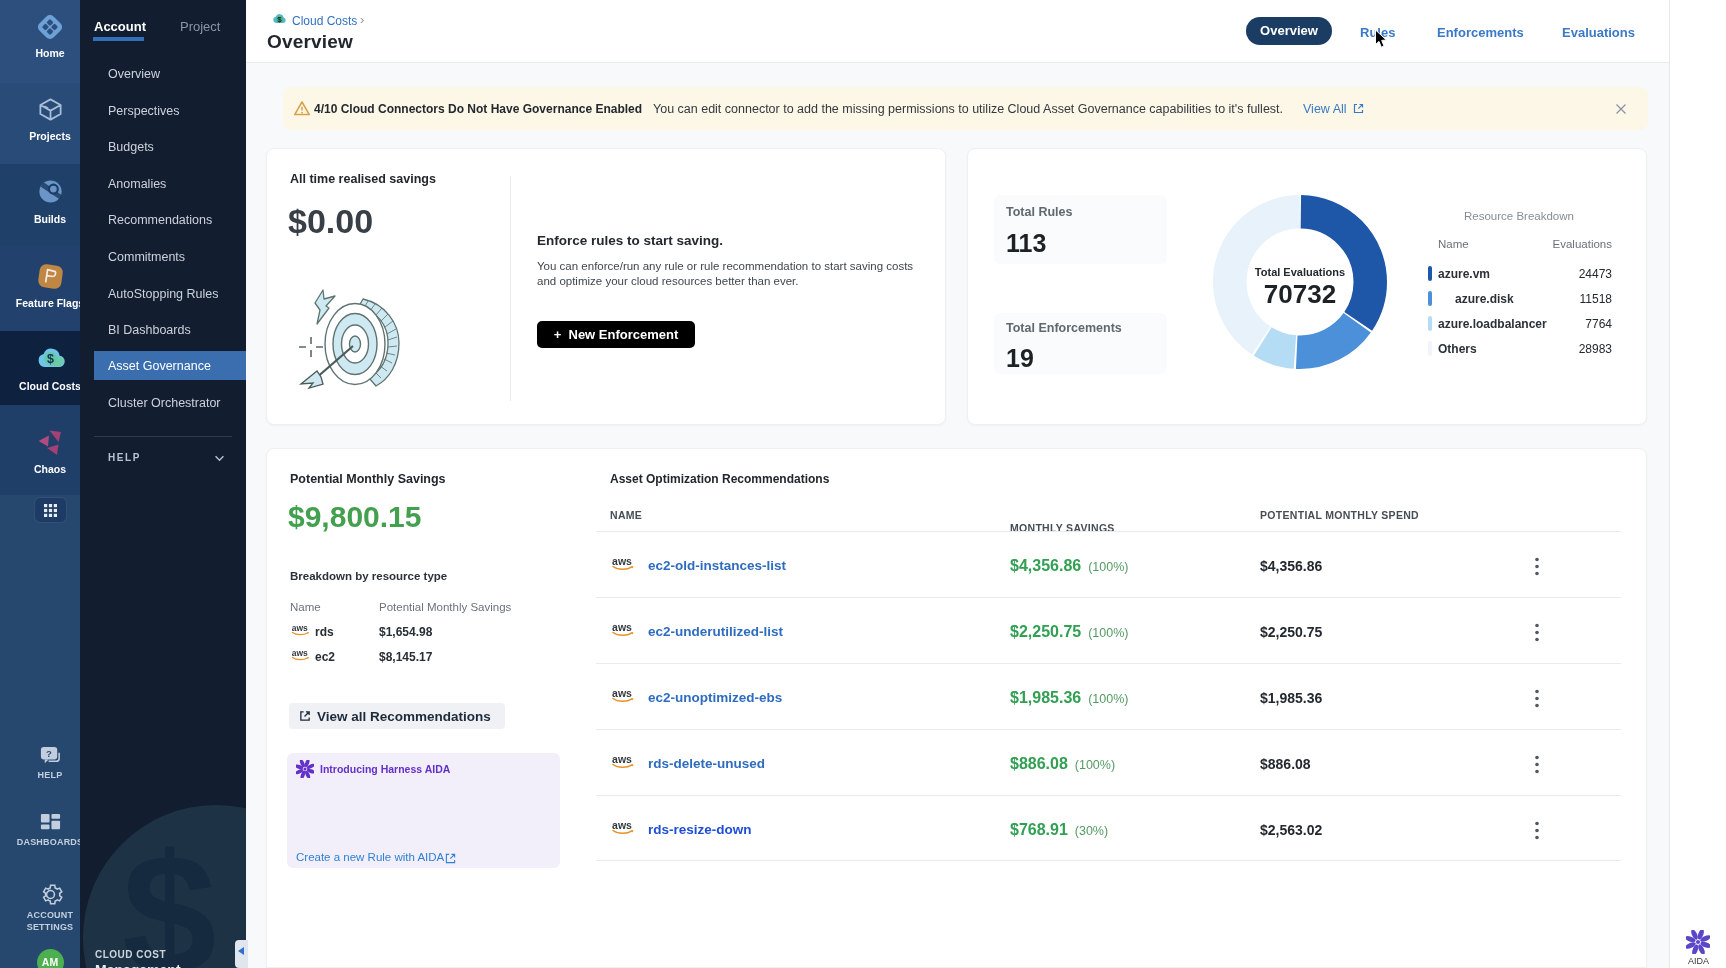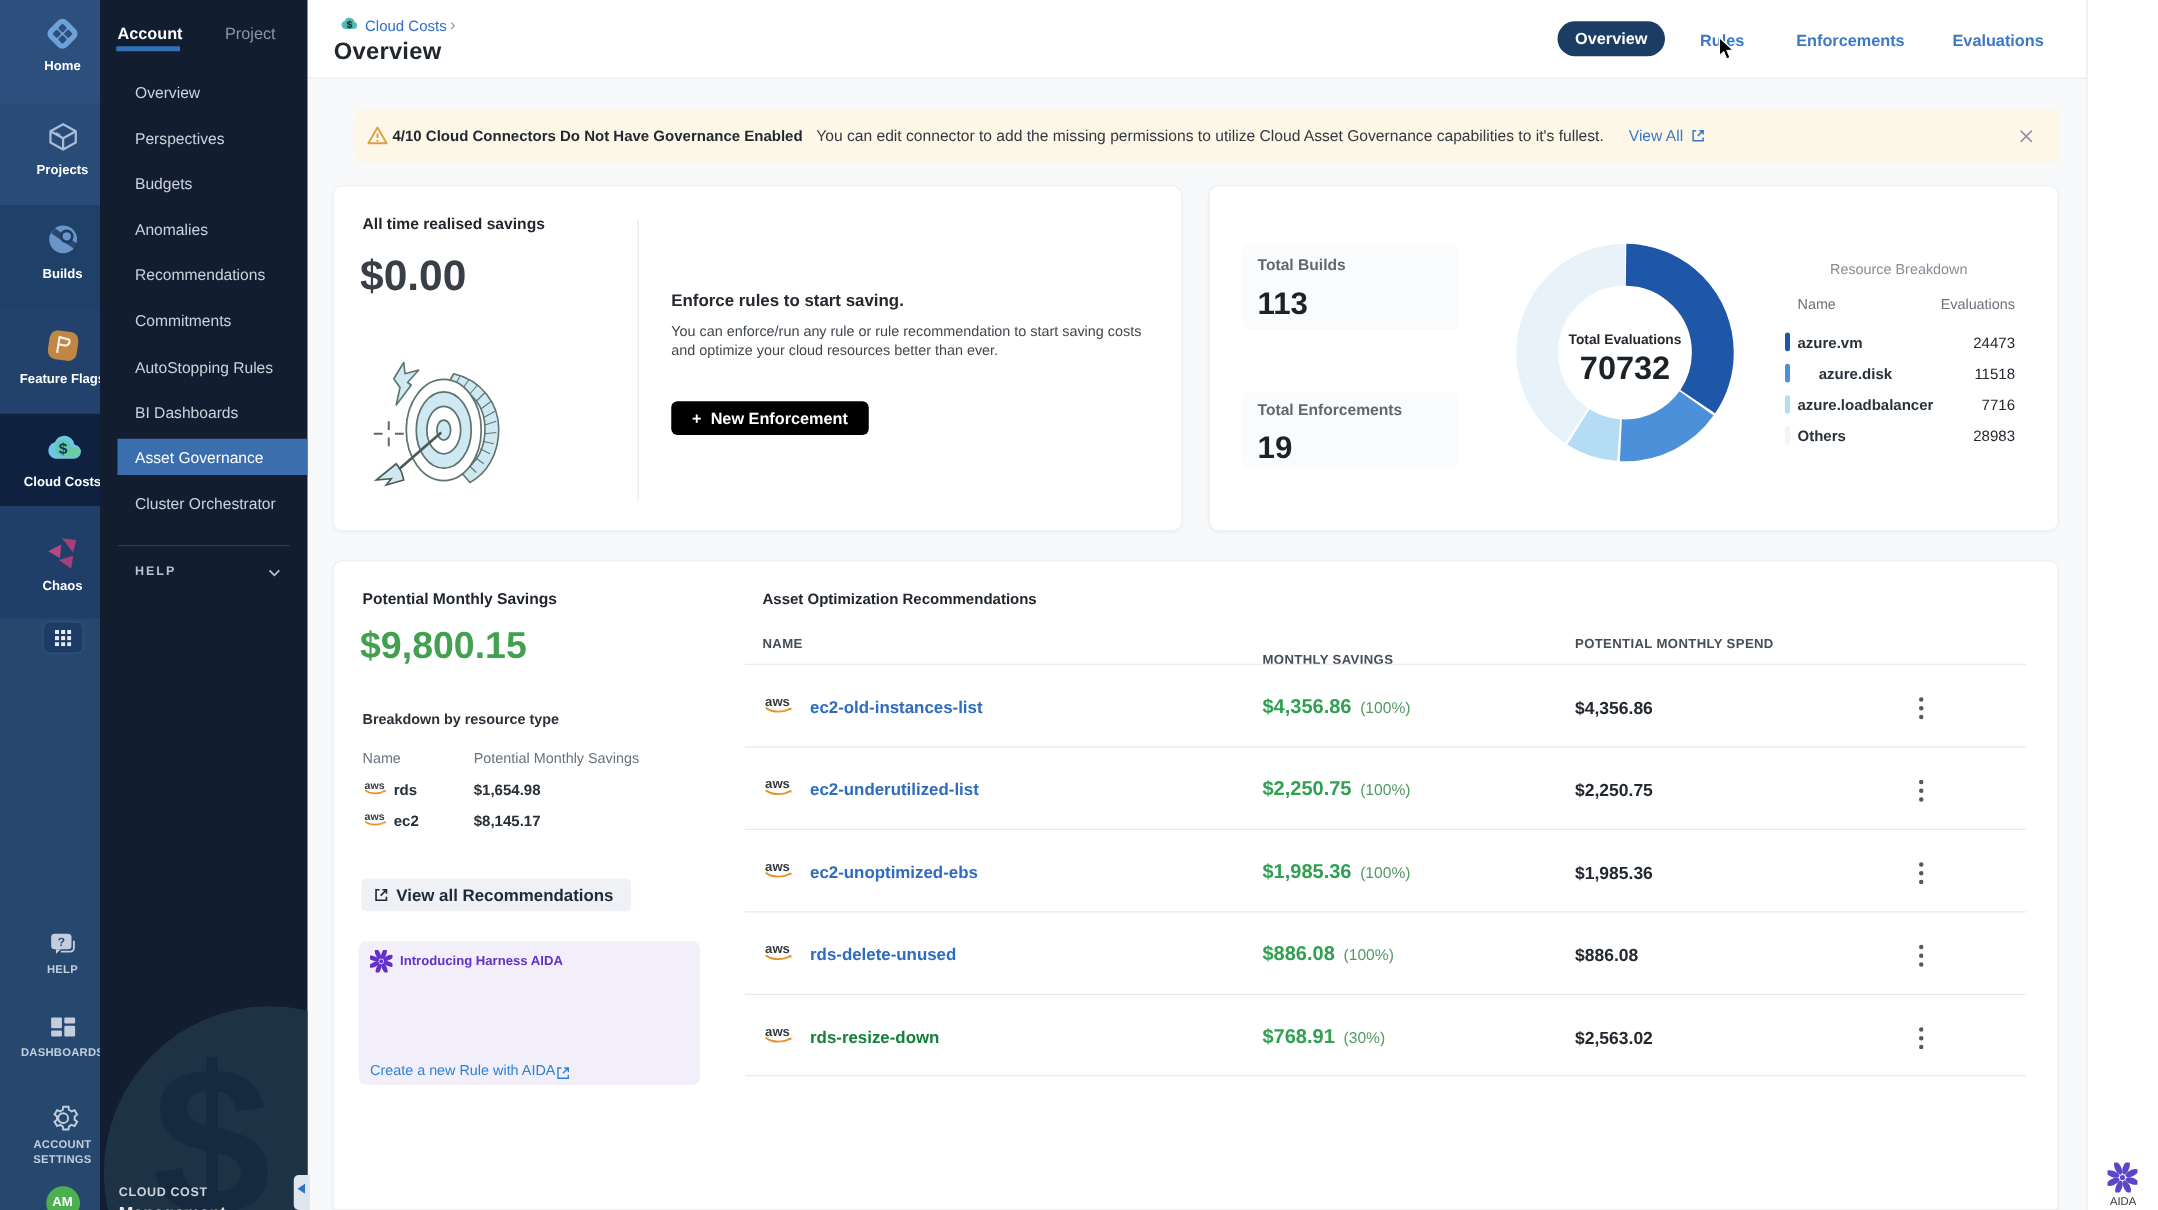--- a/index.html
+++ b/index.html
@@ -78,21 +78,21 @@
 <path d="M16 50 v7 M16 63 v7 M4 60 h7 M21 60 h7"></path>
 </g>
 </svg></div>
       <div class="abs" style="left:270px;top:84px;font-size:13.5px;font-weight:bold;color:#23292f;">Enforce rules to start saving.</div>
       <div class="abs" style="left:270px;top:110px;font-size:11.5px;color:#40474e;line-height:15.3px;width:385px;">You can enforce/run any rule or rule recommendation to start saving costs and optimize your cloud resources better than ever.</div>
       <div class="abs" style="left:270px;top:172px;width:158px;height:27px;background:#000000;border-radius:5px;color:#fff;font-size:13px;font-weight:bold;text-align:center;line-height:27px;">+&nbsp;&nbsp;New Enforcement</div>
     </div>
 
     <div class="card" style="left:721px;top:148px;width:680px;height:277px;">
       <div class="abs" style="left:26px;top:46px;width:173px;height:69px;background:#fafbfc;border-radius:6px;">
-        <div class="abs" style="left:12px;top:10px;font-size:12.5px;font-weight:bold;color:#60686f;">Total Builds</div>
+        <div class="abs" style="left:12px;top:10px;font-size:12.5px;font-weight:bold;color:#60686f;">Total Rules</div>
         <div class="abs" style="left:12px;top:34px;font-size:25px;font-weight:bold;color:#1d2227;">113</div>
       </div>
       <div class="abs" style="left:26px;top:164px;width:173px;height:61px;background:#fafbfc;border-radius:6px;">
         <div class="abs" style="left:12px;top:8px;font-size:12.5px;font-weight:bold;color:#60686f;">Total Enforcements</div>
         <div class="abs" style="left:12px;top:31px;font-size:25px;font-weight:bold;color:#1d2227;">19</div>
       </div>
       <div id="donut" class="abs" style="left:222px;top:23px;width:220px;height:220px;"><svg width="220" height="220" viewBox="0 0 220 220">
             <circle cx="110" cy="110" r="70.25" fill="none" stroke="#1e57a8" stroke-width="33.5" stroke-dasharray="150.95 441.39" stroke-dashoffset="-0.88" transform="rotate(-90 110 110)"></circle>
             <circle cx="110" cy="110" r="70.25" fill="none" stroke="#4b90d9" stroke-width="33.5" stroke-dasharray="70.11 441.39" stroke-dashoffset="-153.60" transform="rotate(-90 110 110)"></circle>
             <circle cx="110" cy="110" r="70.25" fill="none" stroke="#b5dcf5" stroke-width="33.5" stroke-dasharray="34.17 441.39" stroke-dashoffset="-225.48" transform="rotate(-90 110 110)"></circle>
@@ -104,21 +104,21 @@
       <div class="abs" style="left:470px;top:89px;font-size:11.5px;color:#6a727c;">Name</div>
       <div class="abs" style="left:560px;top:89px;width:84px;text-align:right;font-size:11.5px;color:#6a727c;">Evaluations</div>
       <div class="abs" style="left:460px;top:117px;width:3.5px;height:15px;border-radius:2px;background:#1e57a8;"></div>
 <div class="abs" style="left:470px;top:118px;font-size:12px;font-weight:bold;color:#2a3139;">azure.vm</div>
 <div class="abs" style="left:560px;top:118px;width:84px;text-align:right;font-size:12px;color:#23292f;">24473</div>
         <div class="abs" style="left:460px;top:142px;width:3.5px;height:15px;border-radius:2px;background:#4b90d9;"></div>
 <div class="abs" style="left:487px;top:143px;font-size:12px;font-weight:bold;color:#2a3139;">azure.disk</div>
 <div class="abs" style="left:560px;top:143px;width:84px;text-align:right;font-size:12px;color:#23292f;">11518</div>
         <div class="abs" style="left:460px;top:167px;width:3.5px;height:15px;border-radius:2px;background:#b5dcf5;"></div>
 <div class="abs" style="left:470px;top:168px;font-size:12px;font-weight:bold;color:#2a3139;">azure.loadbalancer</div>
-<div class="abs" style="left:560px;top:168px;width:84px;text-align:right;font-size:12px;color:#23292f;">7716</div>
+<div class="abs" style="left:560px;top:168px;width:84px;text-align:right;font-size:12px;color:#23292f;">7764</div>
         <div class="abs" style="left:460px;top:192px;width:3.5px;height:15px;border-radius:2px;background:#eef6fc;"></div>
 <div class="abs" style="left:470px;top:193px;font-size:12px;font-weight:bold;color:#2a3139;">Others</div>
 <div class="abs" style="left:560px;top:193px;width:84px;text-align:right;font-size:12px;color:#23292f;">28983</div>
     </div>
 
     <div class="card" style="left:20px;top:448px;width:1381px;height:520px;border-radius:8px 8px 0 0;">
       <div class="abs" style="left:23px;top:23px;font-size:12.5px;font-weight:bold;color:#22272d;">Potential Monthly Savings</div>
       <div class="abs" style="left:21px;top:51px;font-size:30px;font-weight:bold;color:#42a04f;">$9,800.15</div>
       <div class="abs" style="left:23px;top:121px;font-size:11.5px;font-weight:bold;color:#2b323a;">Breakdown by resource type</div>
       <div class="abs" style="left:23px;top:152px;font-size:11.5px;color:#6a727c;">Name</div>
@@ -229,21 +229,21 @@
             <circle cx="2" cy="9.5" r="1.8" fill="#51585f"></circle>
             <circle cx="2" cy="16.5" r="1.8" fill="#51585f"></circle>
           </svg>
 </div>
         <div class="abs" style="left:329px;top:346px;width:1025px;height:66px;border-top:1px solid #e9eaed;border-bottom:1px solid #e9eaed;">
 <svg width="26" height="17" viewBox="0 0 26 17" style="position:absolute;left:14px;top:23px">
 <text x="12" y="9.5" font-size="10.5" font-weight="bold" fill="#33393f" text-anchor="middle" font-family="Liberation Sans">aws</text>
 <path d="M3 11.5 C 8 15.2, 17 15.2, 22 11.8" fill="none" stroke="#e8922a" stroke-width="1.5" stroke-linecap="round"></path>
 <path d="M22.8 13.6 l0.6 -2.4 -2.5 0.4z" fill="#e8922a"></path>
 </svg>
-<div class="abs" style="left:52px;top:26px;font-size:13.5px;font-weight:bold;color:#15803d;">rds-resize-down</div>
+<div class="abs" style="left:52px;top:26px;font-size:13.5px;font-weight:bold;color:#1d4ed8;">rds-resize-down</div>
 <div class="abs" style="left:414px;top:25px;font-size:16px;font-weight:bold;color:#31a052;">$768.91<span style="font-size:12.5px;font-weight:normal;color:#549a63;">&nbsp;&nbsp;(30%)</span></div>
 <div class="abs" style="left:664px;top:26px;font-size:14px;font-weight:bold;color:#23292f;">$2,563.02</div>
 <svg width="4" height="20" viewBox="0 0 4 20" style="position:absolute;left:939px;top:25px">
             <circle cx="2" cy="2.5" r="1.8" fill="#51585f"></circle>
             <circle cx="2" cy="9.5" r="1.8" fill="#51585f"></circle>
             <circle cx="2" cy="16.5" r="1.8" fill="#51585f"></circle>
           </svg>
 </div>
       </div>
   </div>

